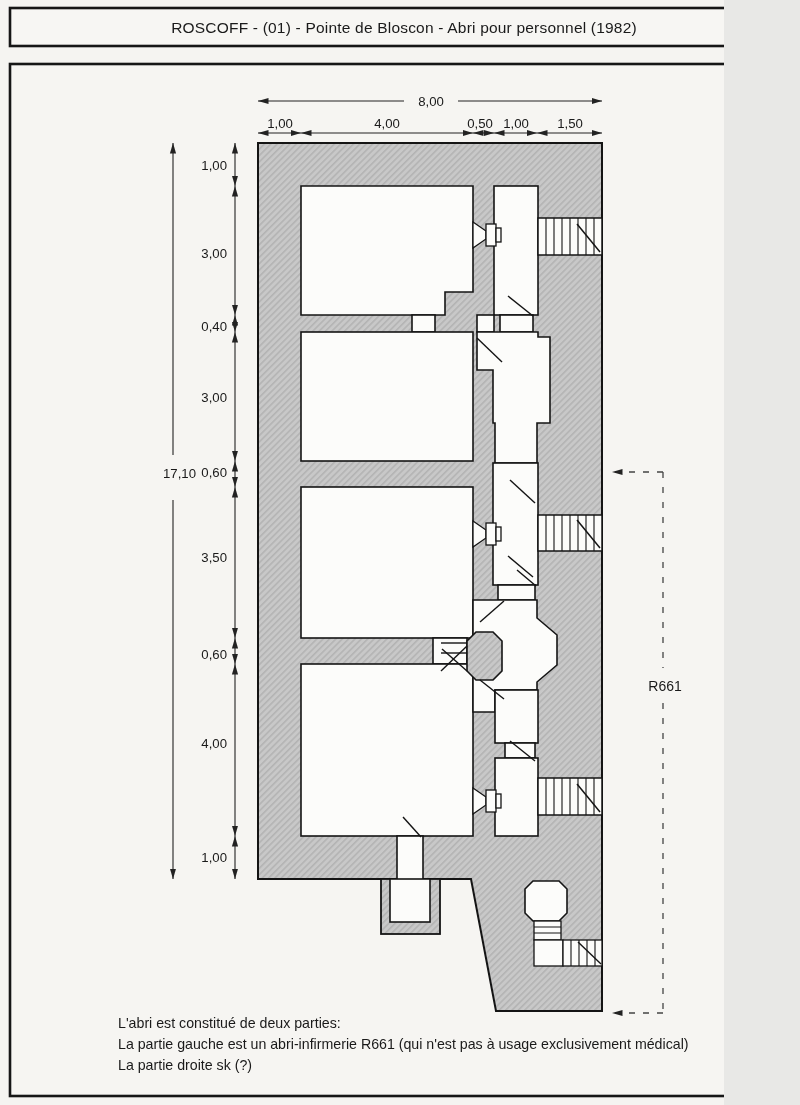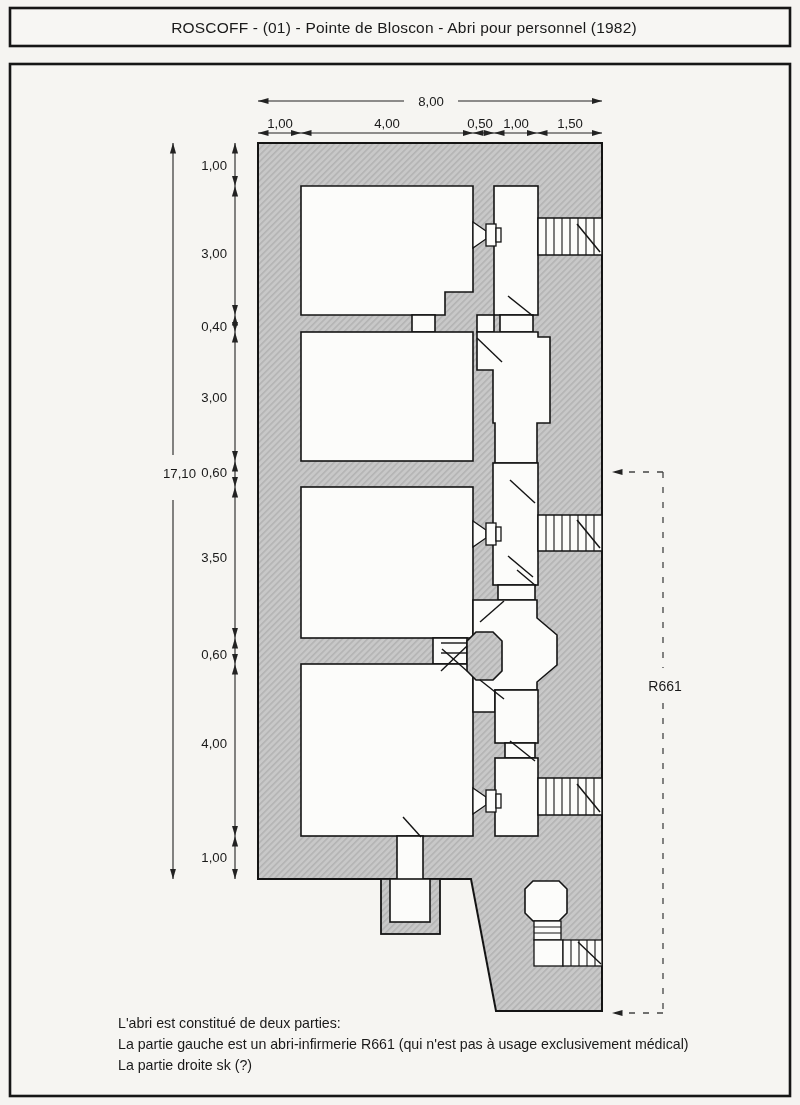--- a/index.html
+++ b/index.html
@@ -1,18 +1,18 @@
 <!DOCTYPE html>
 <html><head>
 <meta charset="utf-8">
 <style>
   html,body{margin:0;padding:0;background:#e8e8e6;}
   .page{
     position:relative;
-    width:800px;height:1105px;
+    width:724px;height:1105px;
     background:#f5f4f1;
     font-family:"Liberation Sans", sans-serif;
     overflow:hidden;
   }
   svg{position:absolute;inset:0;display:block;}
   text{fill:#1a1a1a;}
   .t-title{font-size:15.5px;letter-spacing:.2px;}
   .t-dim{font-size:13.2px;}
   .t-zone{font-size:14px;}
   .t-cap{font-size:14.2px;}

